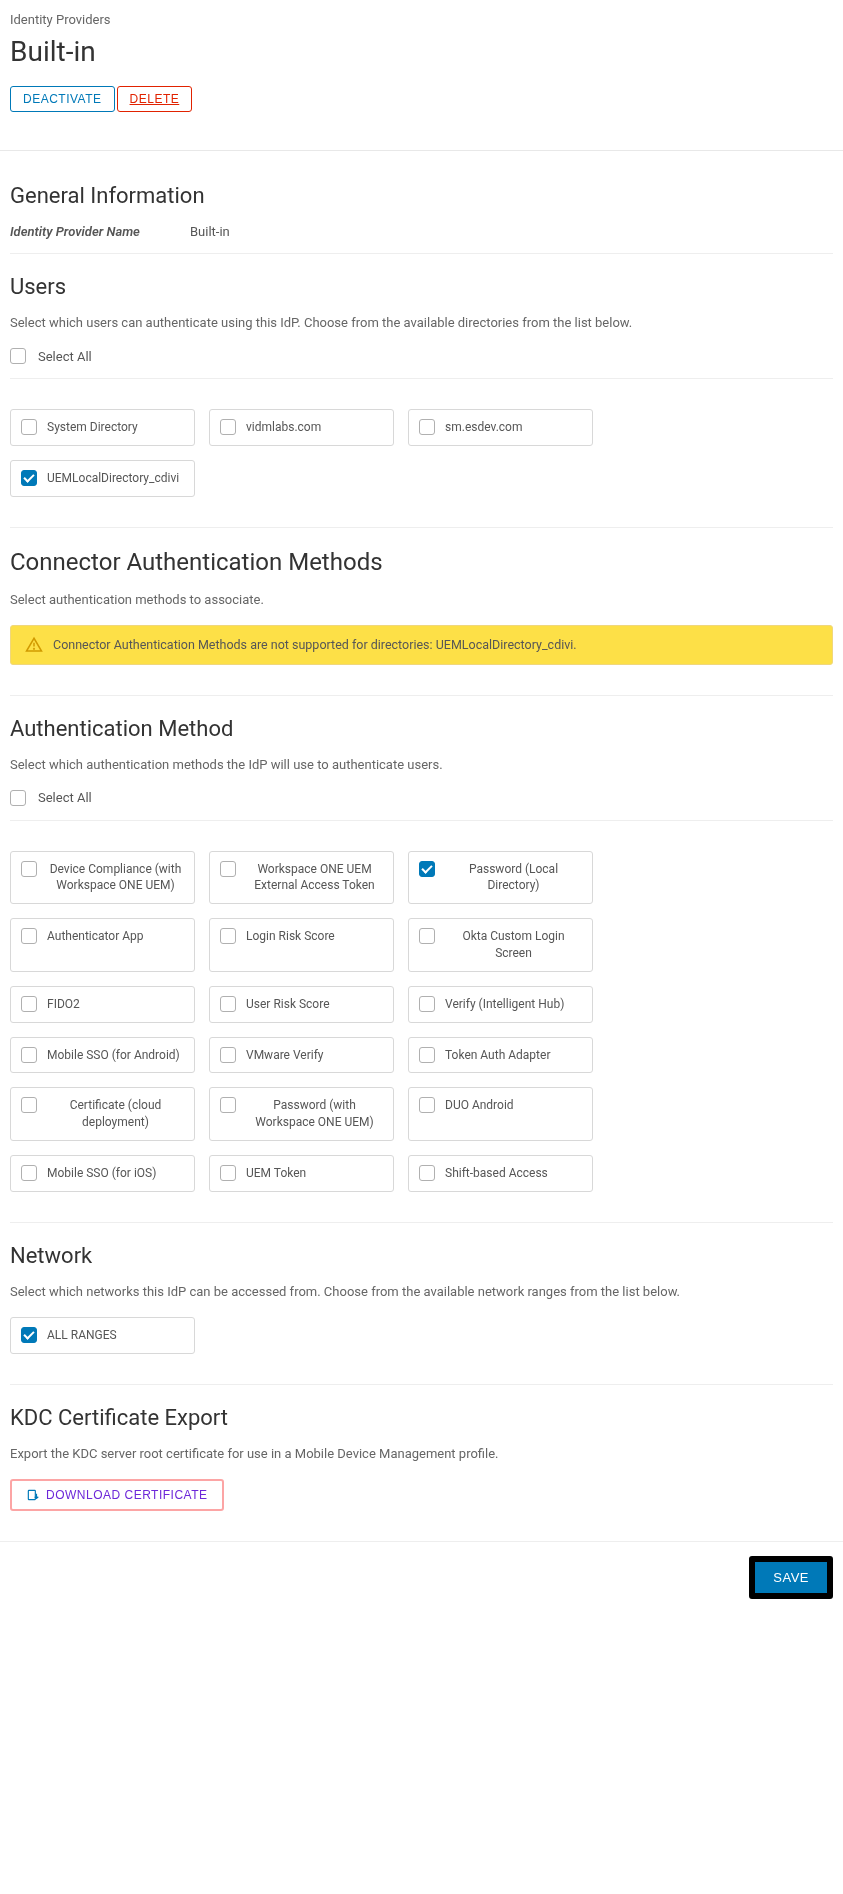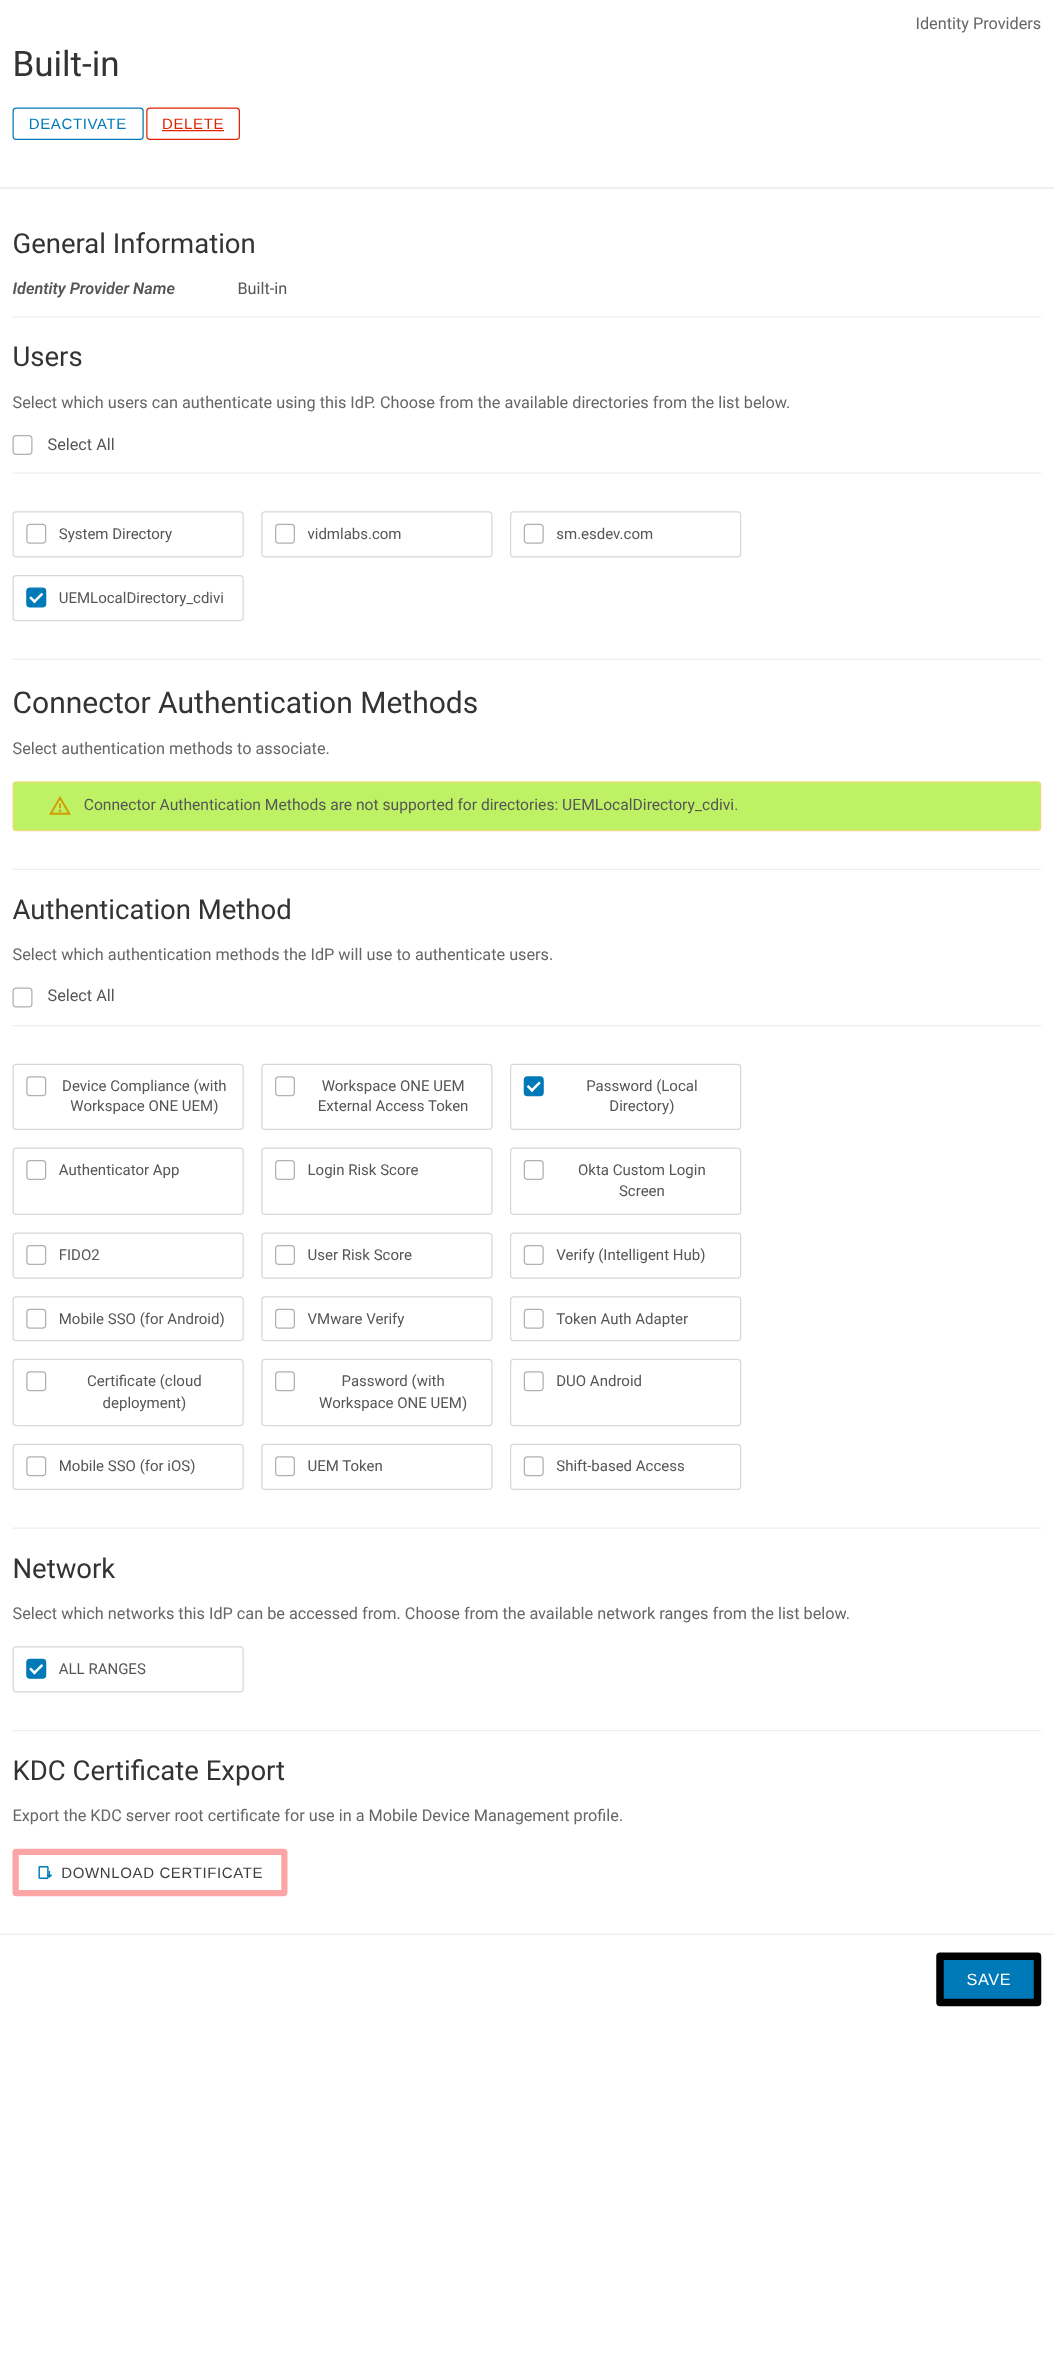--- a/index.html
+++ b/index.html
@@ -12,21 +12,20 @@
     background: #fff;
     width: 843px;
   }
   .container {
     padding: 12px 10px 20px 10px;
   }
   .breadcrumb {
     font-size: 13px;
     color: #666;
     margin-bottom: 8px;
-    text-align: right;
   }
   h1.page-title {
     font-size: 28px;
     font-weight: 400;
     color: #333;
     margin: 0 0 18px 0;
   }
   .action-row {
     display: flex;
     gap: 2px;
@@ -47,22 +46,22 @@
   .btn-deactivate {
     color: #0079b8;
     border: 1px solid #0079b8;
   }
   .btn-delete {
     color: #e12200;
     border: 1px solid #e12200;
     text-decoration: underline;
   }
   .btn-download {
-    color: #404040;
-    border: 5px solid #fca5a5;
+    color: #6d28d9;
+    border: 2px solid #fca5a5;
     padding: 7px 14px;
     gap:6px;
   }
   .btn-save {
     color: #fff;
     background: #0079b8;
     border: 6px solid #000000;
     padding: 8px 18px;
     font-size:13px;
   }
@@ -164,24 +163,24 @@
     cursor: pointer;
     text-align: center;
   }
   .option-label {
     font-size: 12px;
     color: #565656;
     line-height: 1.4;
     word-break: break-word;
   }
   .warning-banner {
-    background: #bef264;
+    background: #fde047;
     border: 1px solid #f0d77c;
     border-radius: 3px;
-    padding: 10px 28px;
+    padding: 10px 14px;
     display: flex;
     gap: 10px;
     align-items: center;
     margin-bottom: 30px;
   }
   .warning-text {
     font-size: 12.5px;
     color: #565656;
   }
   .warning-icon-svg {

